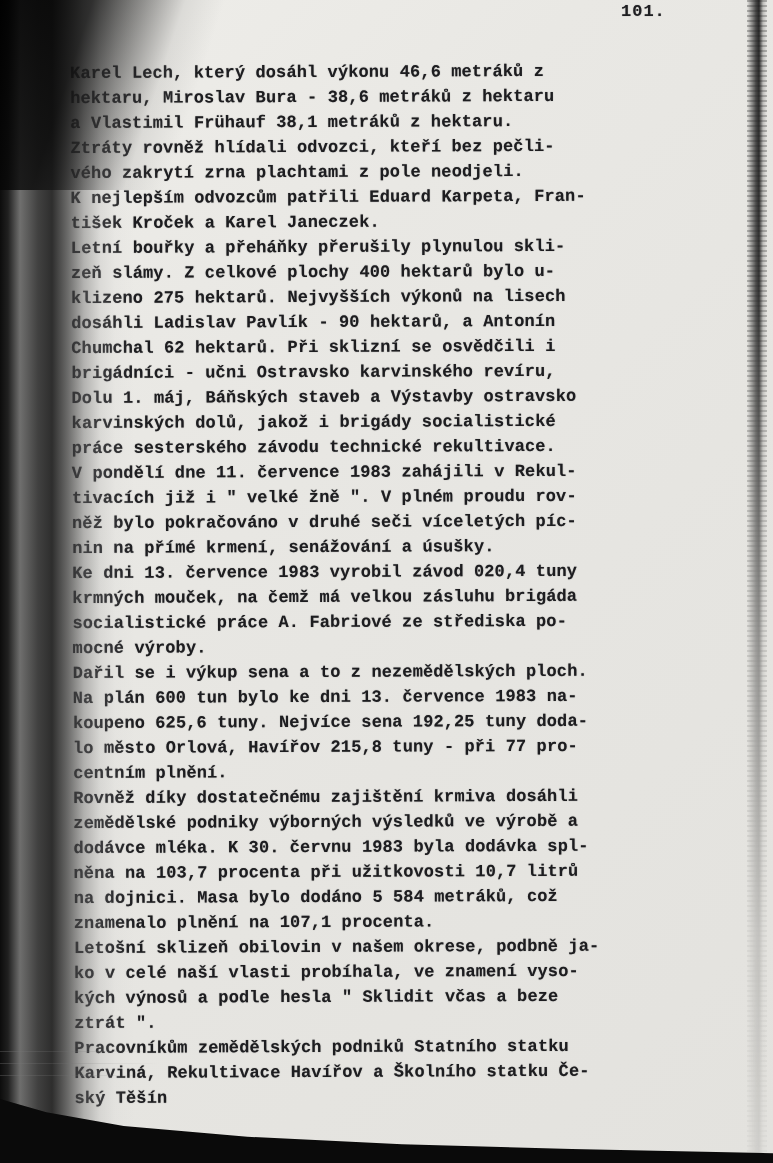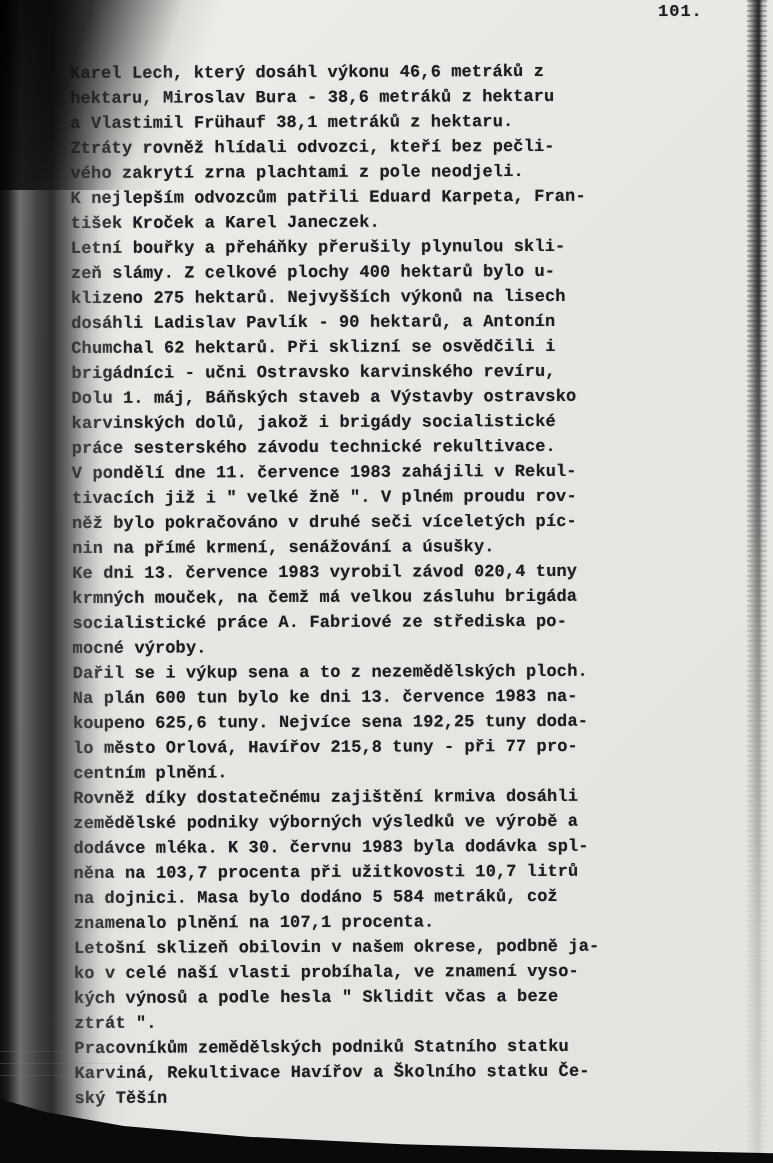--- a/index.html
+++ b/index.html
@@ -78,21 +78,20 @@
   }
 
   .page-number {
     position: absolute;
     left: 621px; top: 2px;
     font-size: 17px;
     font-weight: 700;
     color: #1f1f22;
     letter-spacing: 1px;
     text-shadow: 0 0 1px rgba(20,20,20,0.45);
-    margin-left: 37px;
   }
 
   .text-block {
     position: absolute;
     left: 70px; top: 61px;
     width: 640px;
     transform: rotate(-0.25deg);
     transform-origin: left top;
   }
   .text-block .line {

